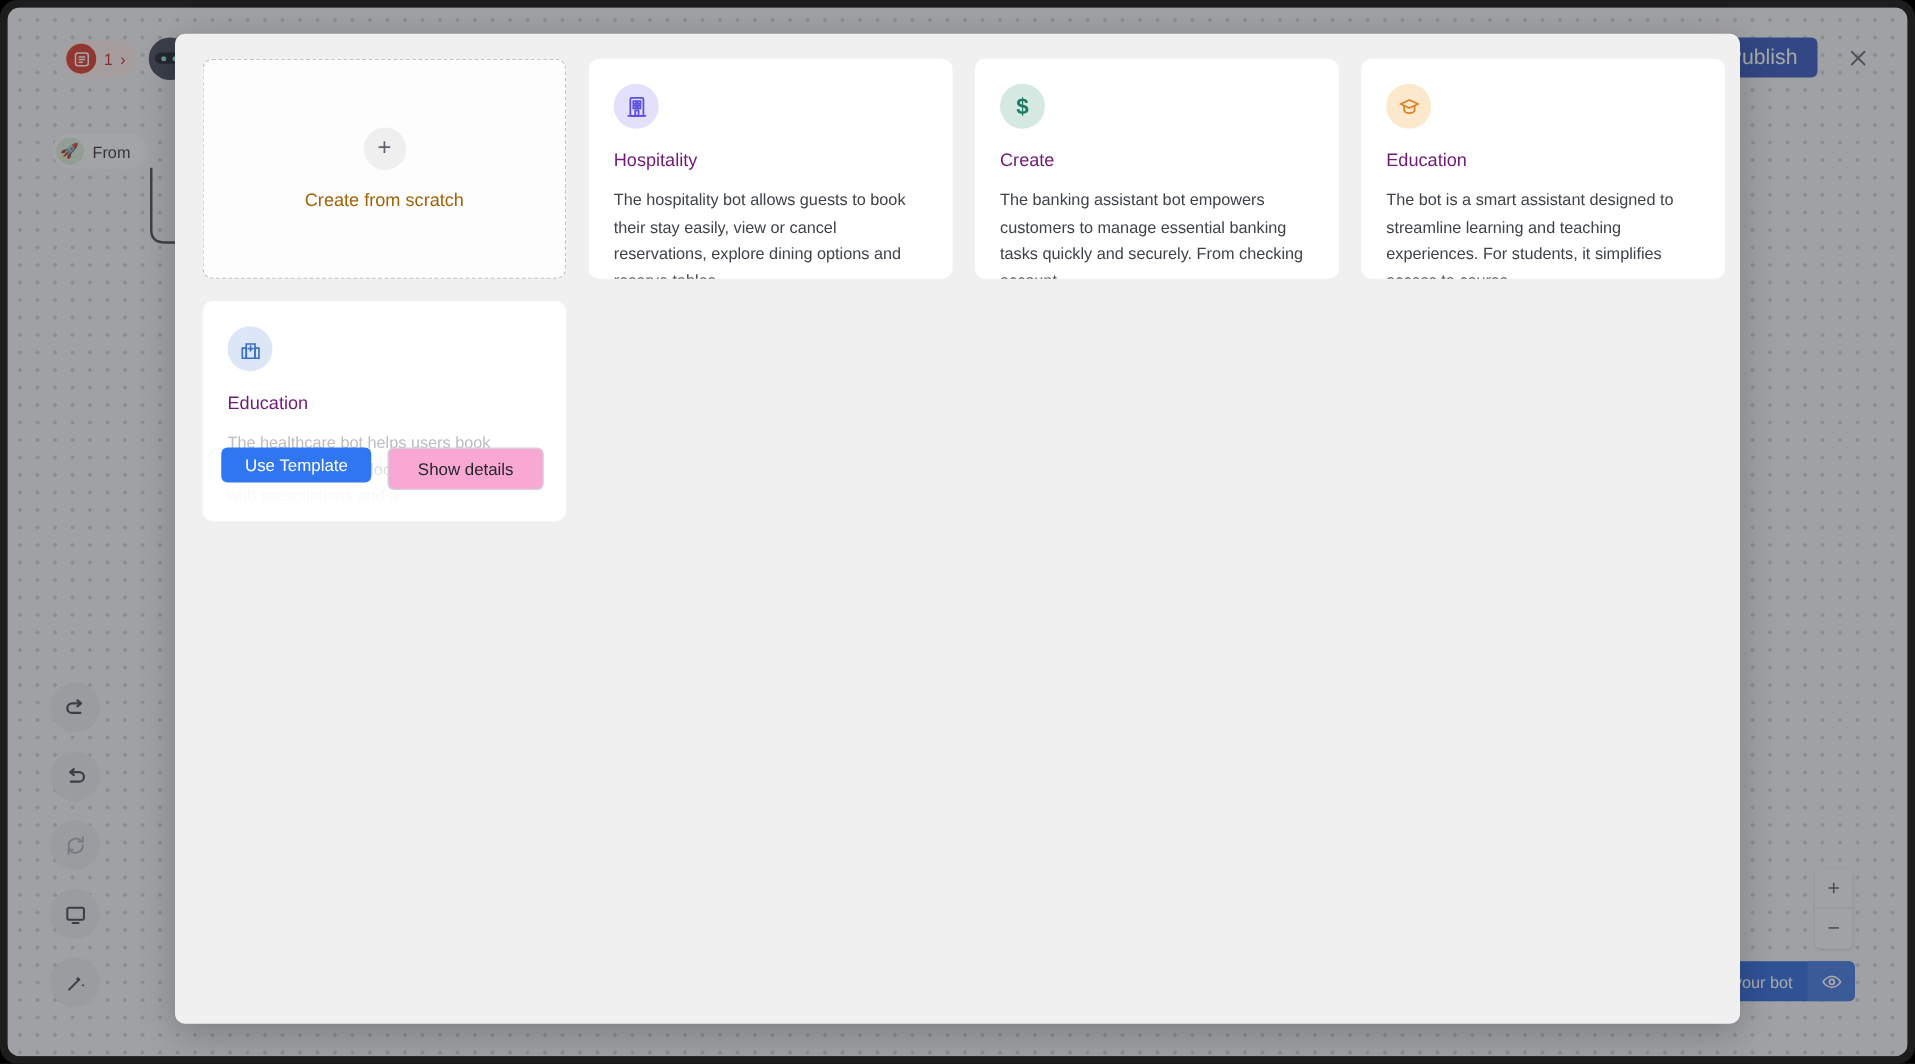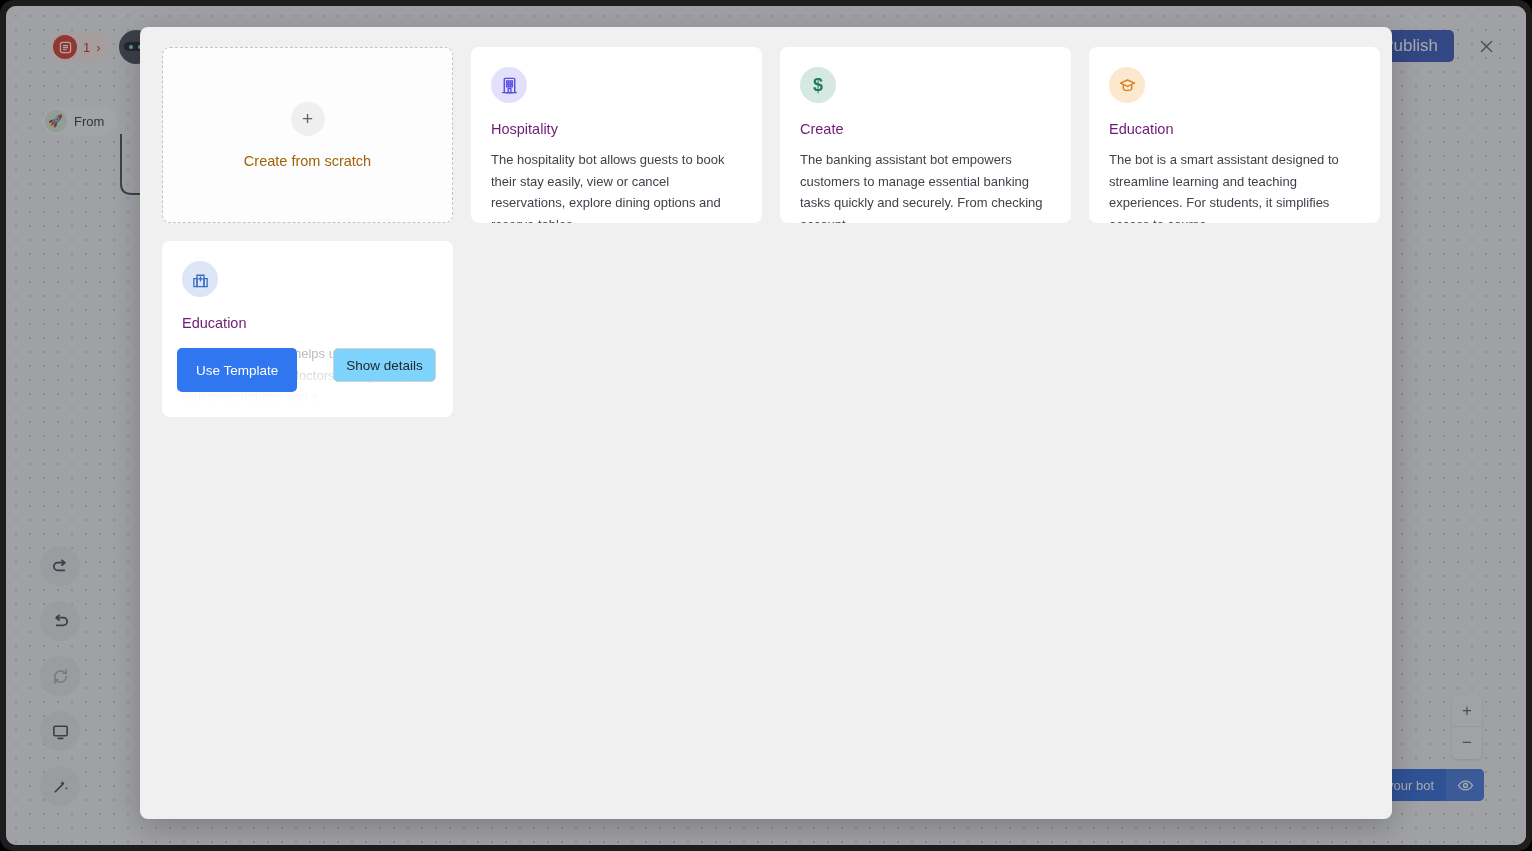--- a/index.html
+++ b/index.html
@@ -192,30 +192,30 @@
     color: #b9bcc1;
     -webkit-mask-image: linear-gradient(180deg,#000 0%,#000 28%,rgba(0,0,0,.25) 62%,rgba(0,0,0,0) 95%);
             mask-image: linear-gradient(180deg,#000 0%,#000 28%,rgba(0,0,0,.25) 62%,rgba(0,0,0,0) 95%);
   }
 
   .card .actions {
     position: absolute; left: 15px; bottom: 25px;
     display: flex; gap: 13px;
   }
   .btn-primary {
-    height: 44px; padding: 0 19px; border-radius: 5px;
+    height: 28px; padding: 0 19px; border-radius: 5px;
     background: #2f76f0; color: #fff; font-size: 13.5px;
     display: flex; align-items: center; justify-content: center;
     border: none;
   }
   .btn-secondary {
-    height: 34px; padding: 0 12px; border-radius: 5px;
-    background: #7dd3fc; color: #24272c; font-size: 13.5px;
+    height: 34px; padding: 0 23px; border-radius: 5px;
+    background: #f9a8d4; color: #24272c; font-size: 13.5px;
     border: 1px solid #cfd2d6;
-    display: flex; align-items: center; justify-content: center; margin-left: 23px;
+    display: flex; align-items: center; justify-content: center;
   }
 </style>
 </head>
 <body>
 
 <div id="app-frame">
 
   <div id="canvas">
 
     <div class="error-chip">

